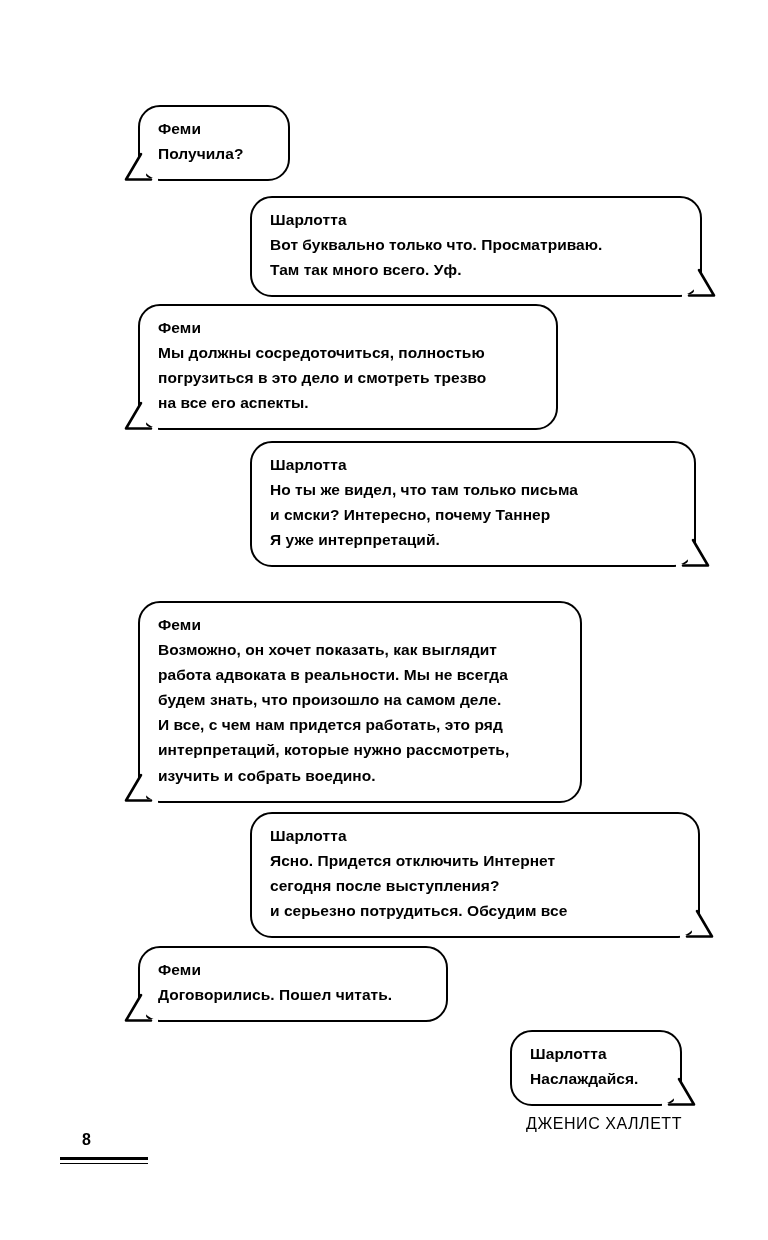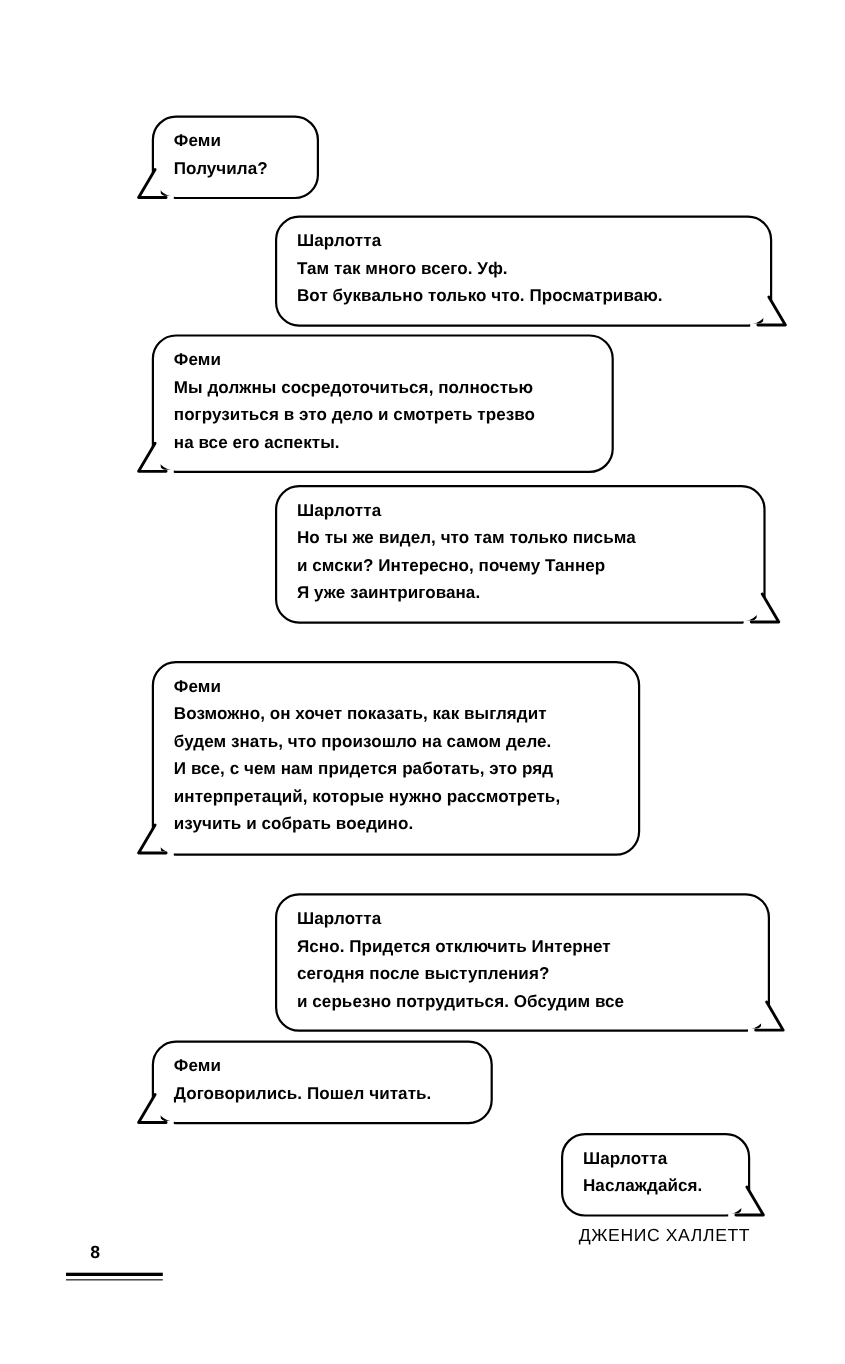--- a/index.html
+++ b/index.html
@@ -143,22 +143,22 @@
       <div class="tail left">
         <svg viewBox="0 0 26 34" width="26" height="34">
           <path d="M 26 31.5 L 1 31.5 L 16 6 Q 21 16 21.5 31.5 Z" fill="#ffffff"></path>
           <path d="M 26 31.5 L 1 31.5 L 16 6" fill="none" stroke="#000000" stroke-width="2.6" stroke-linejoin="round" stroke-linecap="round"></path>
         </svg>
       </div>
     </div>
 
     <div class="bubble" style="left:250px; top:196px; width:452px;">
       <div class="speaker">Шарлотта</div>
+      <div class="line">Вот буквально только что. Просматриваю.</div>
       <div class="line">Там так много всего. Уф.</div>
-      <div class="line">Вот буквально только что. Просматриваю.</div>
       <div class="notch right"></div>
       <div class="tail right">
         <svg viewBox="0 0 26 34" width="26" height="34">
           <path d="M 0 31.5 L 25 31.5 L 10 6 Q 5 16 4.5 31.5 Z" fill="#ffffff"></path>
           <path d="M 0 31.5 L 25 31.5 L 10 6" fill="none" stroke="#000000" stroke-width="2.6" stroke-linejoin="round" stroke-linecap="round"></path>
         </svg>
       </div>
     </div>
 
     <div class="bubble" style="left:138px; top:304px; width:420px;">
@@ -172,33 +172,34 @@
           <path d="M 26 31.5 L 1 31.5 L 16 6 Q 21 16 21.5 31.5 Z" fill="#ffffff"></path>
           <path d="M 26 31.5 L 1 31.5 L 16 6" fill="none" stroke="#000000" stroke-width="2.6" stroke-linejoin="round" stroke-linecap="round"></path>
         </svg>
       </div>
     </div>
 
     <div class="bubble" style="left:250px; top:441px; width:446px;">
       <div class="speaker">Шарлотта</div>
       <div class="line">Но ты же видел, что там только письма</div>
       <div class="line">и смски? Интересно, почему Таннер</div>
-      <div class="line">Я уже заинтригована.</div>
+      <div class="line">Я уже интерпретаций.</div>
       <div class="notch right"></div>
       <div class="tail right">
         <svg viewBox="0 0 26 34" width="26" height="34">
           <path d="M 0 31.5 L 25 31.5 L 10 6 Q 5 16 4.5 31.5 Z" fill="#ffffff"></path>
           <path d="M 0 31.5 L 25 31.5 L 10 6" fill="none" stroke="#000000" stroke-width="2.6" stroke-linejoin="round" stroke-linecap="round"></path>
         </svg>
       </div>
     </div>
 
     <div class="bubble" style="left:138px; top:601px; width:444px;">
       <div class="speaker">Феми</div>
       <div class="line">Возможно, он хочет показать, как выглядит</div>
+      <div class="line">работа адвоката в реальности. Мы не всегда</div>
       <div class="line">будем знать, что произошло на самом деле.</div>
       <div class="line">И все, с чем нам придется работать, это ряд</div>
       <div class="line">интерпретаций, которые нужно рассмотреть,</div>
       <div class="line">изучить и собрать воедино.</div>
       <div class="notch left"></div>
       <div class="tail left">
         <svg viewBox="0 0 26 34" width="26" height="34">
           <path d="M 26 31.5 L 1 31.5 L 16 6 Q 21 16 21.5 31.5 Z" fill="#ffffff"></path>
           <path d="M 26 31.5 L 1 31.5 L 16 6" fill="none" stroke="#000000" stroke-width="2.6" stroke-linejoin="round" stroke-linecap="round"></path>
         </svg>

